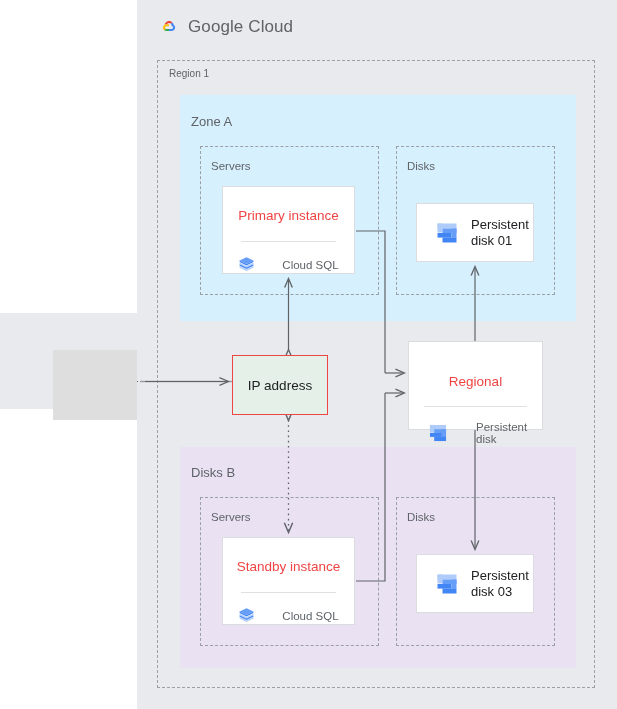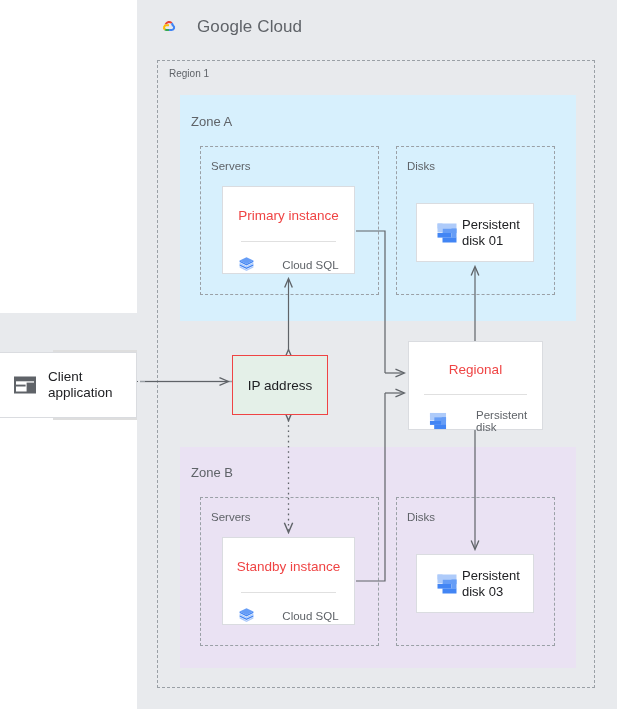--- a/index.html
+++ b/index.html
@@ -31,21 +31,21 @@
     width: 137px; height: 96px;
     background: #e8eaed;
   }
 
   
   .logo-wrap {
     position: absolute;
     left: 155px; top: 16px;
     display: flex;
     align-items: center;
-    gap: 16px;
+    gap: 7px;
     justify-content: center;
   }
   .logo-mark { width: 26px; height: 22px; display:block; }
   .logo-text {
     font-size: 17px;
     color: #5f6368;
     letter-spacing: 0.1px;
     white-space: nowrap;
   }
   .logo-text .g-bold { font-weight: 500; color:#5f6368; }
@@ -143,33 +143,33 @@
   .card-standby { left: 222px; top: 537px; width: 133px; height: 88px; }
   .card-standby .card-title { margin-top: 21px; }
   .card-standby .card-divider { margin-top: 17px; }
   .card-standby .card-sub { margin-top: 14px; }
 
   .card-pd01 { left: 416px; top: 203px; width: 118px; height: 59px; }
   .card-pd02 { left: 416px; top: 554px; width: 118px; height: 59px; }
   .pd-inner {
     display: flex;
     align-items: center;
-    gap: 2px;
+    gap: 11px;
     height: 100%;
     padding-left: 17px;
     box-sizing: border-box;
   }
   .pd-label {
     font-size: 13px;
     color: #202124;
     line-height: 1.22;
   }
 
   .card-regional { left: 408px; top: 341px; width: 135px; height: 89px; }
-  .card-regional .card-title { margin-top: 20px; }
+  .card-regional .card-title { margin-top: 32px; }
   .card-regional .card-divider { margin-top: 16px; margin-left: 15px; margin-right: 15px; }
   .card-regional .card-sub { margin-top: 14px; justify-content: center; padding-left: 18px; }
 
   
   .card-ip {
     left: 232px; top: 355px; width: 96px; height: 60px;
     background: #e4f0e8;
     border: 1px solid #ef4444;
     display: flex; align-items: center; justify-content: center;
   }
@@ -231,21 +231,21 @@
     <span class="logo-text"><span class="g-bold">Google</span> <span>Cloud</span></span>
   </div>
 
   <div class="region"></div>
   <div class="region-label">Region 1</div>
 
   <div class="zone zone-a"></div>
   <div class="zone-label zone-a-label">Zone A</div>
 
   <div class="zone zone-b"></div>
-  <div class="zone-label zone-b-label">Zone B</div>
+  <div class="zone-label zone-b-label">Disks B</div>
 
   <div class="group g-servers-a"></div>
   <div class="group-label gl-servers-a">Servers</div>
 
   <div class="group g-disks-a"></div>
   <div class="group-label gl-disks-a">Disks</div>
 
   <div class="group g-servers-b"></div>
   <div class="group-label gl-servers-b">Servers</div>
 
@@ -384,27 +384,14 @@
       </span>
       <span>Persistent disk</span>
     </div>
   </div>
 
   <div class="card card-ip">
     <span class="ip-text">IP address</span>
   </div>
 
   <div class="client-shadow"></div>
-  <div class="card card-client">
-    <div class="client-inner">
-      <span>
-        <svg class="icon" width="22" height="20" viewBox="0 0 22 20" xmlns="http://www.w3.org/2000/svg">
-          <rect x="1" y="2.5" width="20" height="15" fill="none" stroke="#5f6368" stroke-width="2"></rect>
-          <rect x="1" y="2.5" width="20" height="3.8" fill="#5f6368"></rect>
-          <rect x="12.6" y="7.6" width="8.4" height="9.9" fill="#5f6368"></rect>
-          <rect x="1" y="9.6" width="10.6" height="1.9" fill="#5f6368"></rect>
-        </svg>
-      </span>
-      <span class="client-label"><span>Client</span><br><span>application</span></span>
-    </div>
-  </div>
 
 </div>
 
 </body></html>

